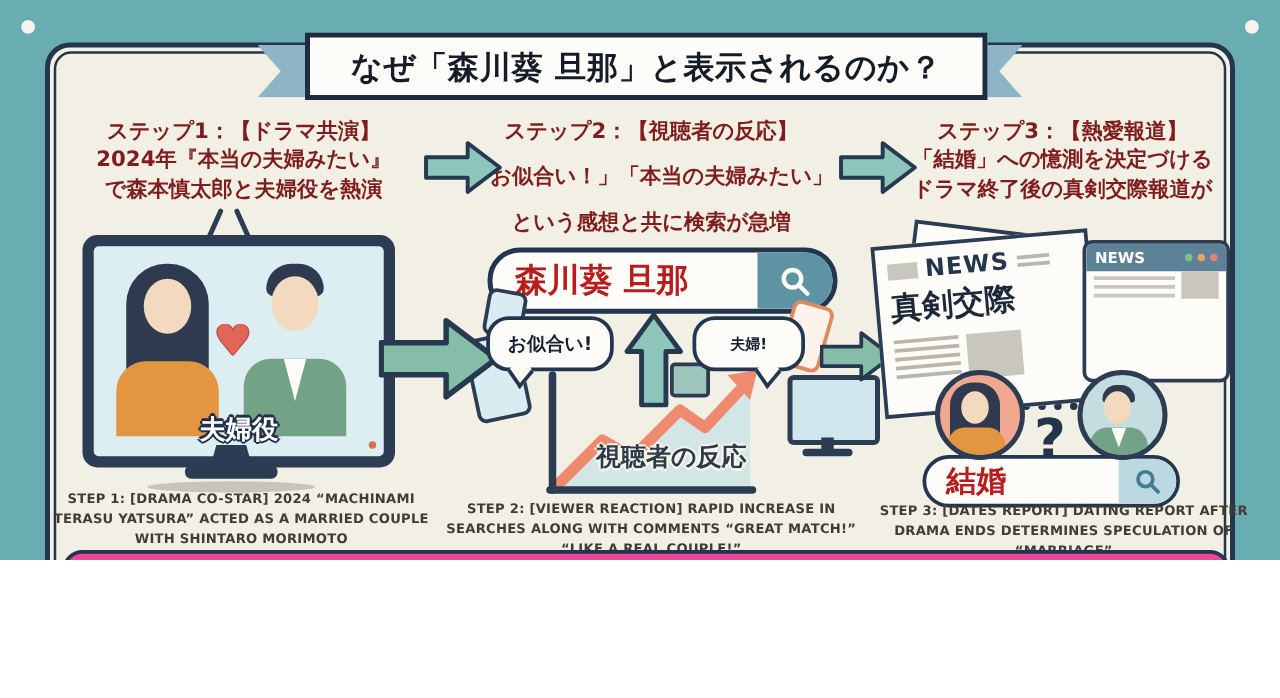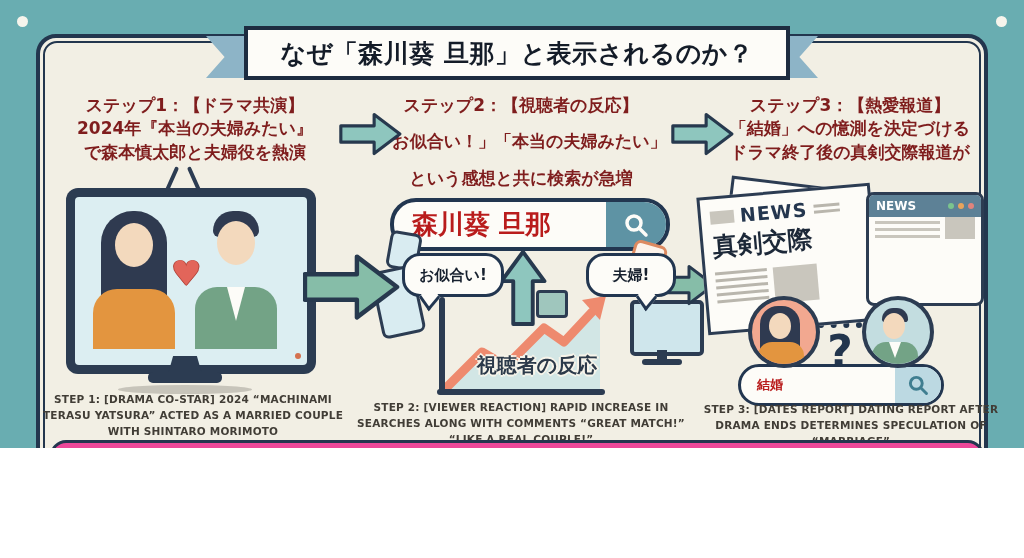--- a/index.html
+++ b/index.html
@@ -176,20 +176,21 @@
     <div class="tv-ant-r"></div>
     <div class="tv-screen">
       <div class="hair" style="left:26px;top:14px;width:66px;height:118px;border-radius:32px 32px 8px 8px;"></div>
       <div class="face" style="left:40px;top:26px;width:38px;height:44px;"></div>
       <div class="bod" style="left:18px;top:92px;width:82px;height:60px;background:#e3953f;border-radius:24px 24px 0 0;"></div>
       <div class="hair" style="left:138px;top:14px;width:46px;height:26px;border-radius:20px 20px 6px 6px;"></div>
       <div class="face" style="left:142px;top:24px;width:38px;height:44px;"></div>
       <div class="bod" style="left:120px;top:90px;width:82px;height:62px;background:#73a386;border-radius:22px 22px 0 0;"></div>
       <div class="bod" style="left:152px;top:90px;width:18px;height:34px;background:#fdfcf8;clip-path:polygon(0 0,100% 0,50% 100%);"></div>
       <div class="heart">♥</div>
+      <div class="tv-label">夫婦役</div>
       <div class="tv-dot"></div>
     </div>
   </div>
   <div class="tv-neck"></div>
   <div class="tv-base"></div>
   <div class="tv-shadow"></div>
   <div class="caption" style="left:40px;top:392px;width:306px;">STEP 1: [DRAMA CO-STAR] 2024 “MACHINAMI TERASU YATSURA” ACTED AS A MARRIED COUPLE WITH SHINTARO MORIMOTO</div>
 
   <div class="search-pill" style="left:390px;top:198px;width:272px;height:45px;">
     <div class="search-text" style="font-size:26px;">森川葵 旦那</div>
@@ -198,24 +199,24 @@
         <circle cx="11" cy="11" r="7" fill="none" stroke="#fdfcf8" stroke-width="3.5"></circle>
         <line x1="16.5" y1="16.5" x2="23" y2="23" stroke="#fdfcf8" stroke-width="3.5" stroke-linecap="round"></line>
       </svg>
     </div>
   </div>
 
   <svg class="arrow-svg" style="left:498px;top:248px;" width="50" height="78" viewBox="0 0 50 80">
     <polygon points="15,78 15,34 3,34 25,4 47,34 35,34 35,78" fill="#8ec6be" stroke="#27394e" stroke-width="4" stroke-linejoin="round"></polygon>
   </svg>
 
-  <div class="bubble tail-l" style="left:402px;top:253px;width:96px;height:38px;font-size:15px;">
+  <div class="bubble tail-l" style="left:389px;top:253px;width:96px;height:38px;font-size:15px;">
     <span>お似合い!</span>
   </div>
-  <div class="bubble tail-r" style="left:554px;top:253px;width:84px;height:38px;font-size:15px;margin-left:32px;">
+  <div class="bubble tail-r" style="left:554px;top:253px;width:84px;height:38px;font-size:12px;">
     <span>夫婦!</span>
   </div>
 
   <div class="phone" style="left:388px;top:232px;width:26px;height:32px;transform:rotate(10deg);"></div>
   <div class="phone" style="left:376px;top:268px;width:38px;height:62px;transform:rotate(-12deg);"></div>
   <div class="phone phone-o" style="left:628px;top:242px;width:28px;height:48px;transform:rotate(16deg);"></div>
   <div class="tablet" style="left:536px;top:290px;width:26px;height:22px;"></div>
 
   <svg class="arrow-svg" style="left:432px;top:292px;" width="178" height="106" viewBox="0 0 178 106">
     <polygon points="14,98 50,62 74,76 112,38 132,52 168,14 168,98" fill="#cee4e4" opacity="0.9"></polygon>
@@ -280,21 +281,21 @@
   <div class="dotted"></div>
   <div class="avatar" style="left:862px;top:296px;background:#c3dde0;">
     <div class="hair" style="left:16px;top:8px;width:26px;height:14px;border-radius:12px 12px 3px 3px;"></div>
     <div class="face" style="left:17px;top:13px;width:22px;height:26px;"></div>
     <div class="bod" style="left:6px;top:42px;width:46px;height:22px;background:#73a386;border-radius:14px 14px 0 0;"></div>
     <div class="bod" style="left:23px;top:42px;width:12px;height:16px;background:#fdfcf8;clip-path:polygon(0 0,100% 0,50% 100%);"></div>
   </div>
   <div class="qmark">?</div>
 
   <div class="search-pill" style="left:738px;top:364px;width:200px;height:36px;border-width:3.5px;">
-    <div class="search-text" style="font-size:13px;padding-left:16px;">結婚</div>
+    <div class="search-text" style="font-size:24px;padding-left:16px;">結婚</div>
     <div class="search-btn" style="width:46px;background:#bcd9e2;">
       <svg width="22" height="22" viewBox="0 0 26 26">
         <circle cx="11" cy="11" r="7" fill="none" stroke="#3f7e90" stroke-width="3.5"></circle>
         <line x1="16.5" y1="16.5" x2="23" y2="23" stroke="#3f7e90" stroke-width="3.5" stroke-linecap="round"></line>
       </svg>
     </div>
   </div>
   <div class="caption" style="left:698px;top:402px;width:306px;">STEP 3: [DATES REPORT] DATING REPORT AFTER DRAMA ENDS DETERMINES SPECULATION OF “MARRIAGE”</div>
 
   <div class="complement">

